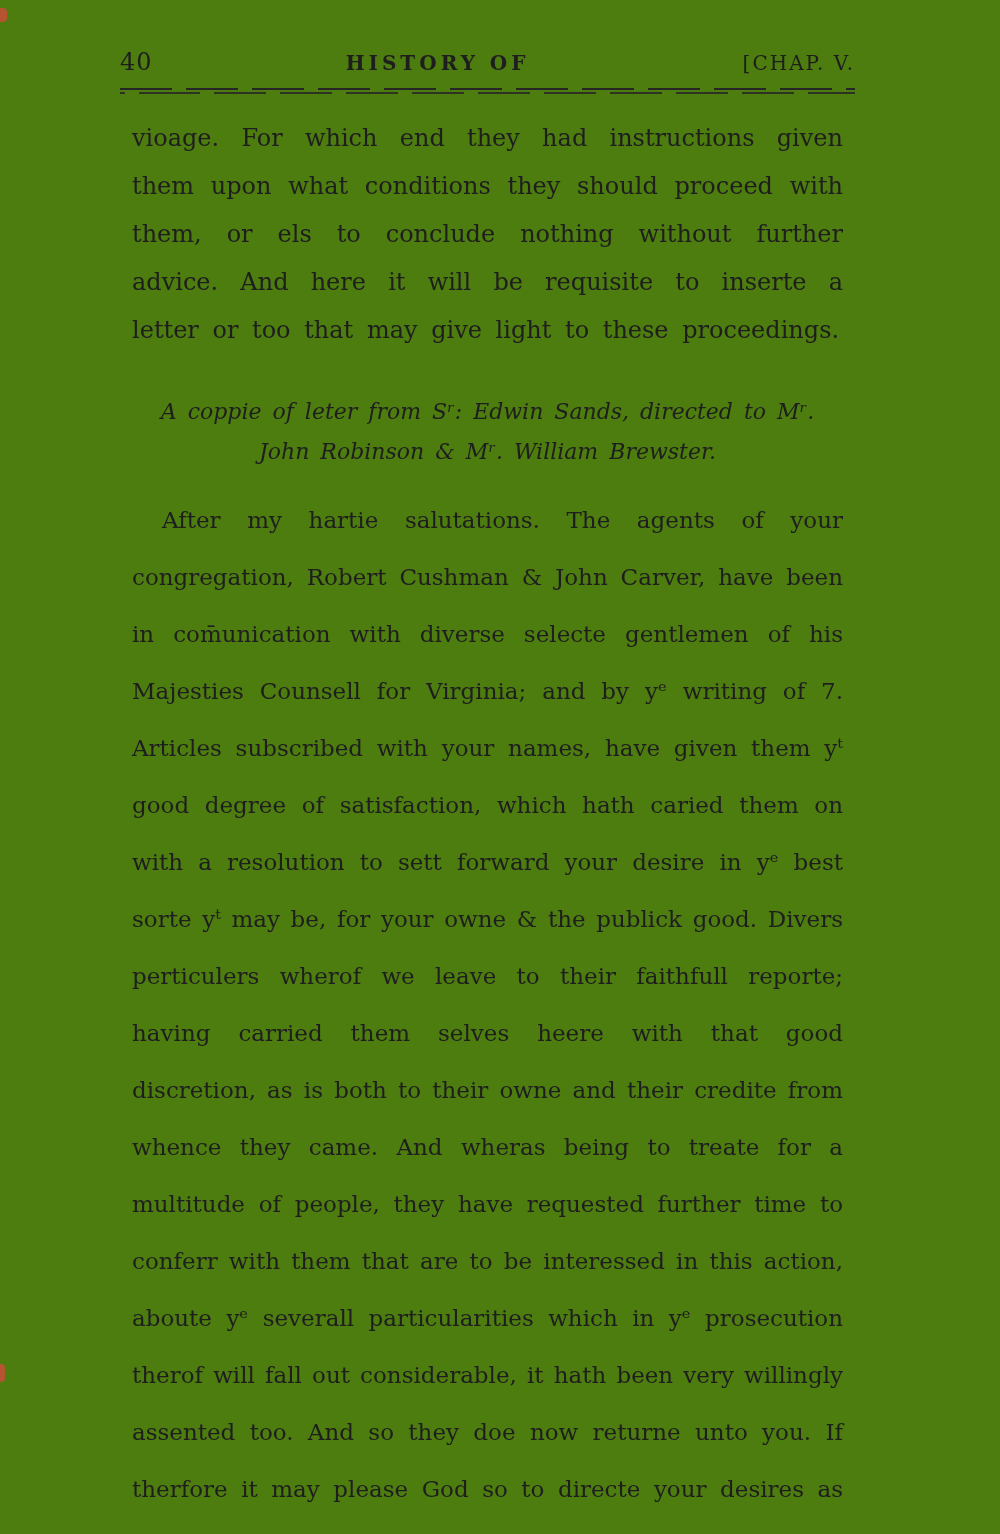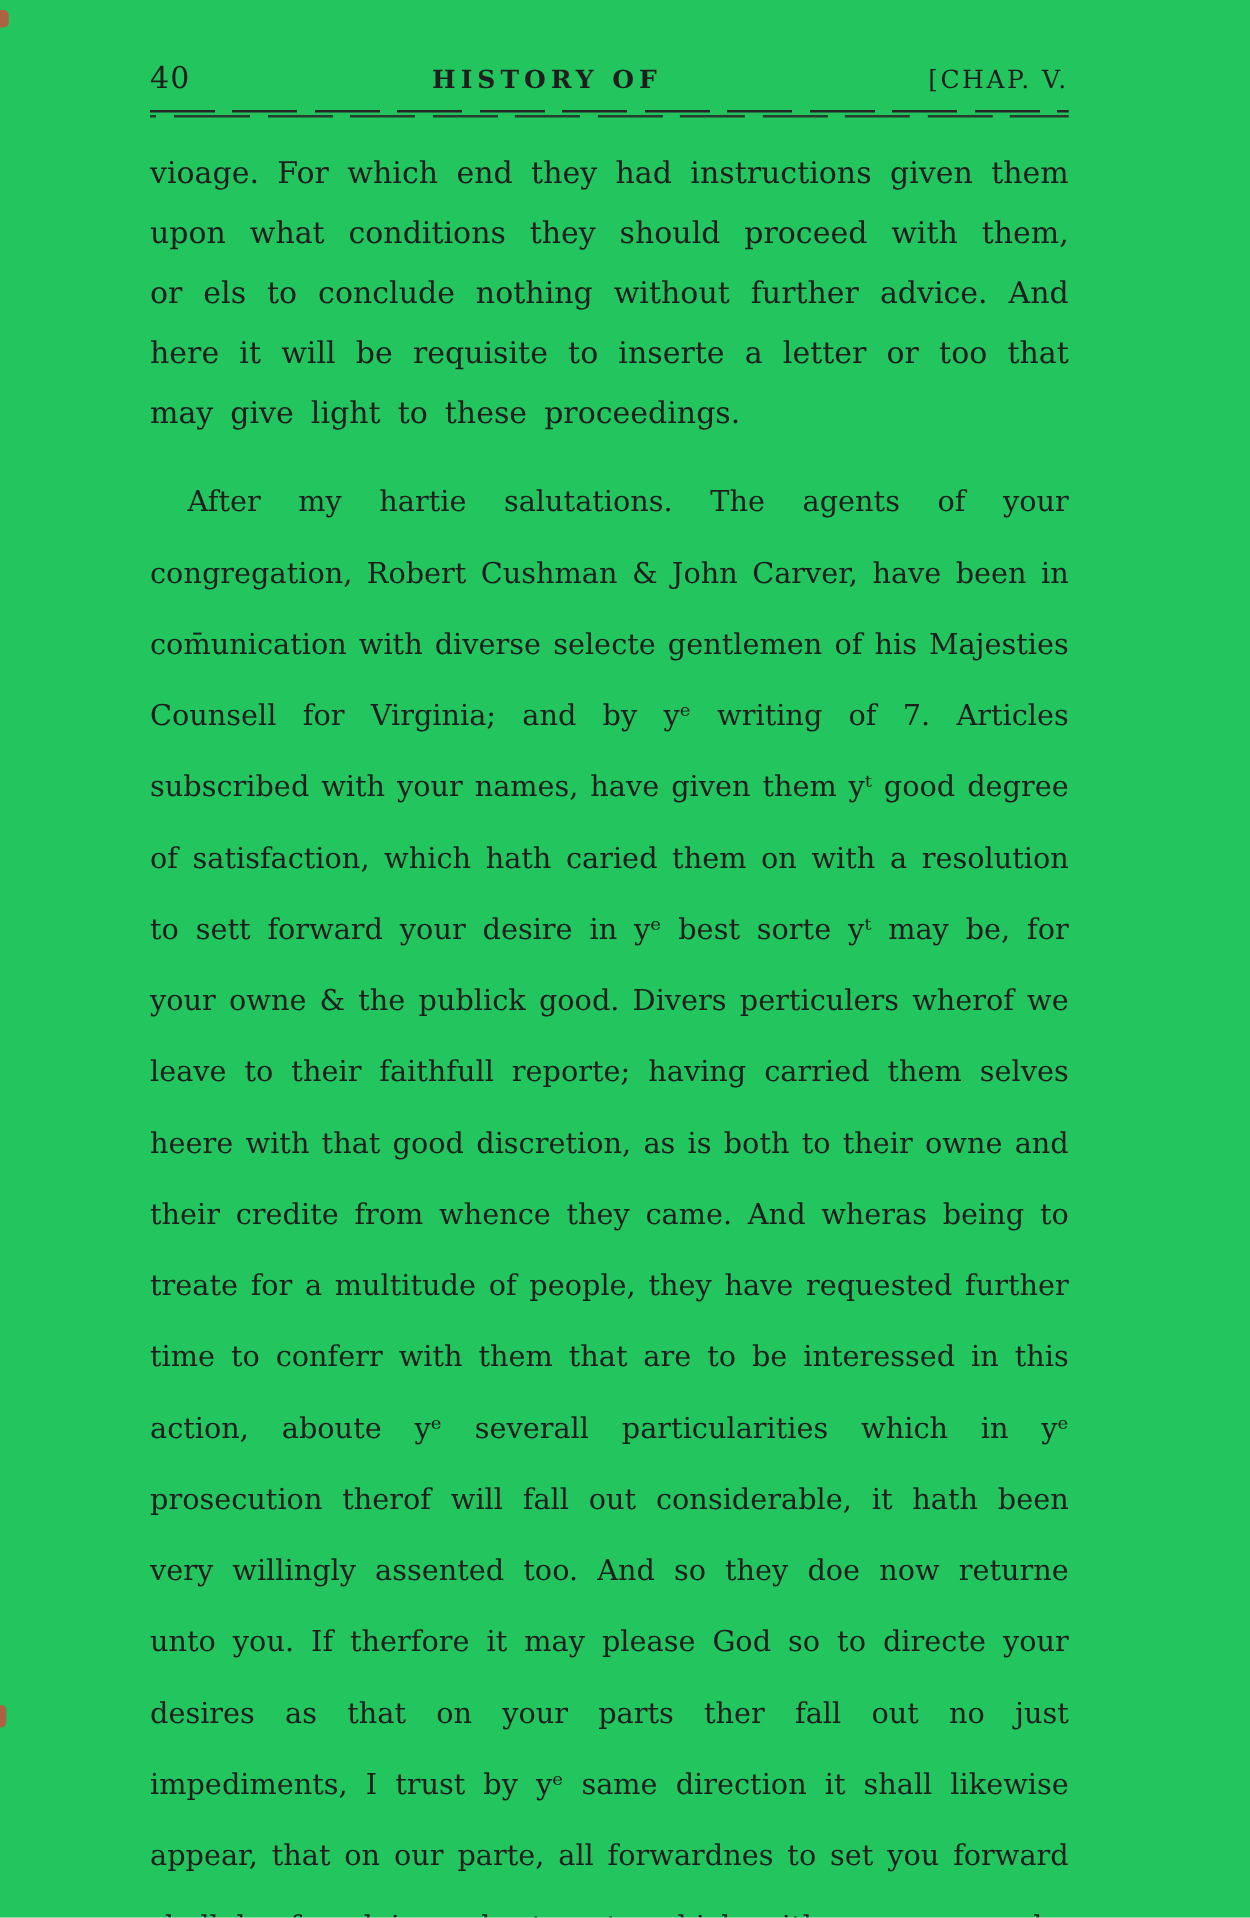--- a/index.html
+++ b/index.html
@@ -5,21 +5,21 @@
   html, body {
     margin: 0;
     padding: 0;
     background: #e9e9e6;
   }
   .page {
     position: relative;
     width: 1000px;
     height: 1534px;
     margin: 0 auto;
-    background: #22c55e;
+    background: #4d7c0f;
     box-sizing: border-box;
     padding: 20px 145px 0 120px;
     font-family: "DejaVu Serif", "Liberation Serif", serif;
     color: #1e1e1e;
     overflow: hidden;
   }
 
   
   .page-header {
     display: flex;
@@ -56,21 +56,21 @@
     right: 0;
     height: 2px;
     background-image: repeating-linear-gradient(90deg, #262626 0 52px, transparent 52px 66px);
   }
   .rule::before { top: 0; }
   .rule::after  { top: 4px; background-position: 28px 0; opacity: .85; }
 
   
   .body-para {
     text-align: justify;
-    margin: 0;
+    margin: 12px;
   }
   .para-first {
     margin-top: 20px;
     font-size: 24px;
     line-height: 48px;
     word-spacing: 6px;
   }
   .letter-heading {
     margin: 38px 30px 0 30px;
     font-size: 22px;
@@ -108,16 +108,17 @@
   <header class="page-header">
     <span class="page-number">40</span>
     <span class="running-title">HISTORY OF</span>
     <span class="chapter-label">[CHAP. V.</span>
   </header>
 
   <div class="rule"></div>
 
   <p class="body-para para-first">vioage.  For which end they had instructions given them upon what conditions they should proceed with them, or els to conclude nothing without further advice.  And here it will be requisite to inserte a letter or too that may give light to these proceedings.</p>
 
+  <h2 class="letter-heading">A coppie of leter from Sʳ: Edwin Sands, directed to Mʳ. John Robinson &amp; Mʳ. William Brewster.</h2>
 
   <p class="body-para letter-body">After my hartie salutations.  The agents of your congregation, Robert Cushman &amp; John Carver, have been in com̄unication with diverse selecte gentlemen of his Majesties Counsell for Virginia; and by yᵉ writing of 7. Articles subscribed with your names, have given them yᵗ good degree of satisfaction, which hath caried them on with a resolution to sett forward your desire in yᵉ best sorte yᵗ may be, for your owne &amp; the publick good.  Divers perticulers wherof we leave to their faithfull reporte; having carried them selves heere with that good discretion, as is both to their owne and their credite from whence they came.  And wheras being to treate for a multitude of people, they have requested further time to conferr with them that are to be interessed in this action, aboute yᵉ severall particularities which in yᵉ prosecution therof will fall out considerable, it hath been very willingly assented too.  And so they doe now returne unto you.  If therfore it may please God so to directe your desires as that on your parts ther fall out no just impediments, I trust by yᵉ same direction it shall likewise appear, that on our parte, all forwardnes to set you forward shall be found in yᵉ best sorte which with reason may be expected.  And so I betake you with this designe (wᶜʰ I hope verily is yᵉ worke of God), to the gracious protection and blessing of yᵉ Highest.</p>
 
 </div>
 
 </body></html>

